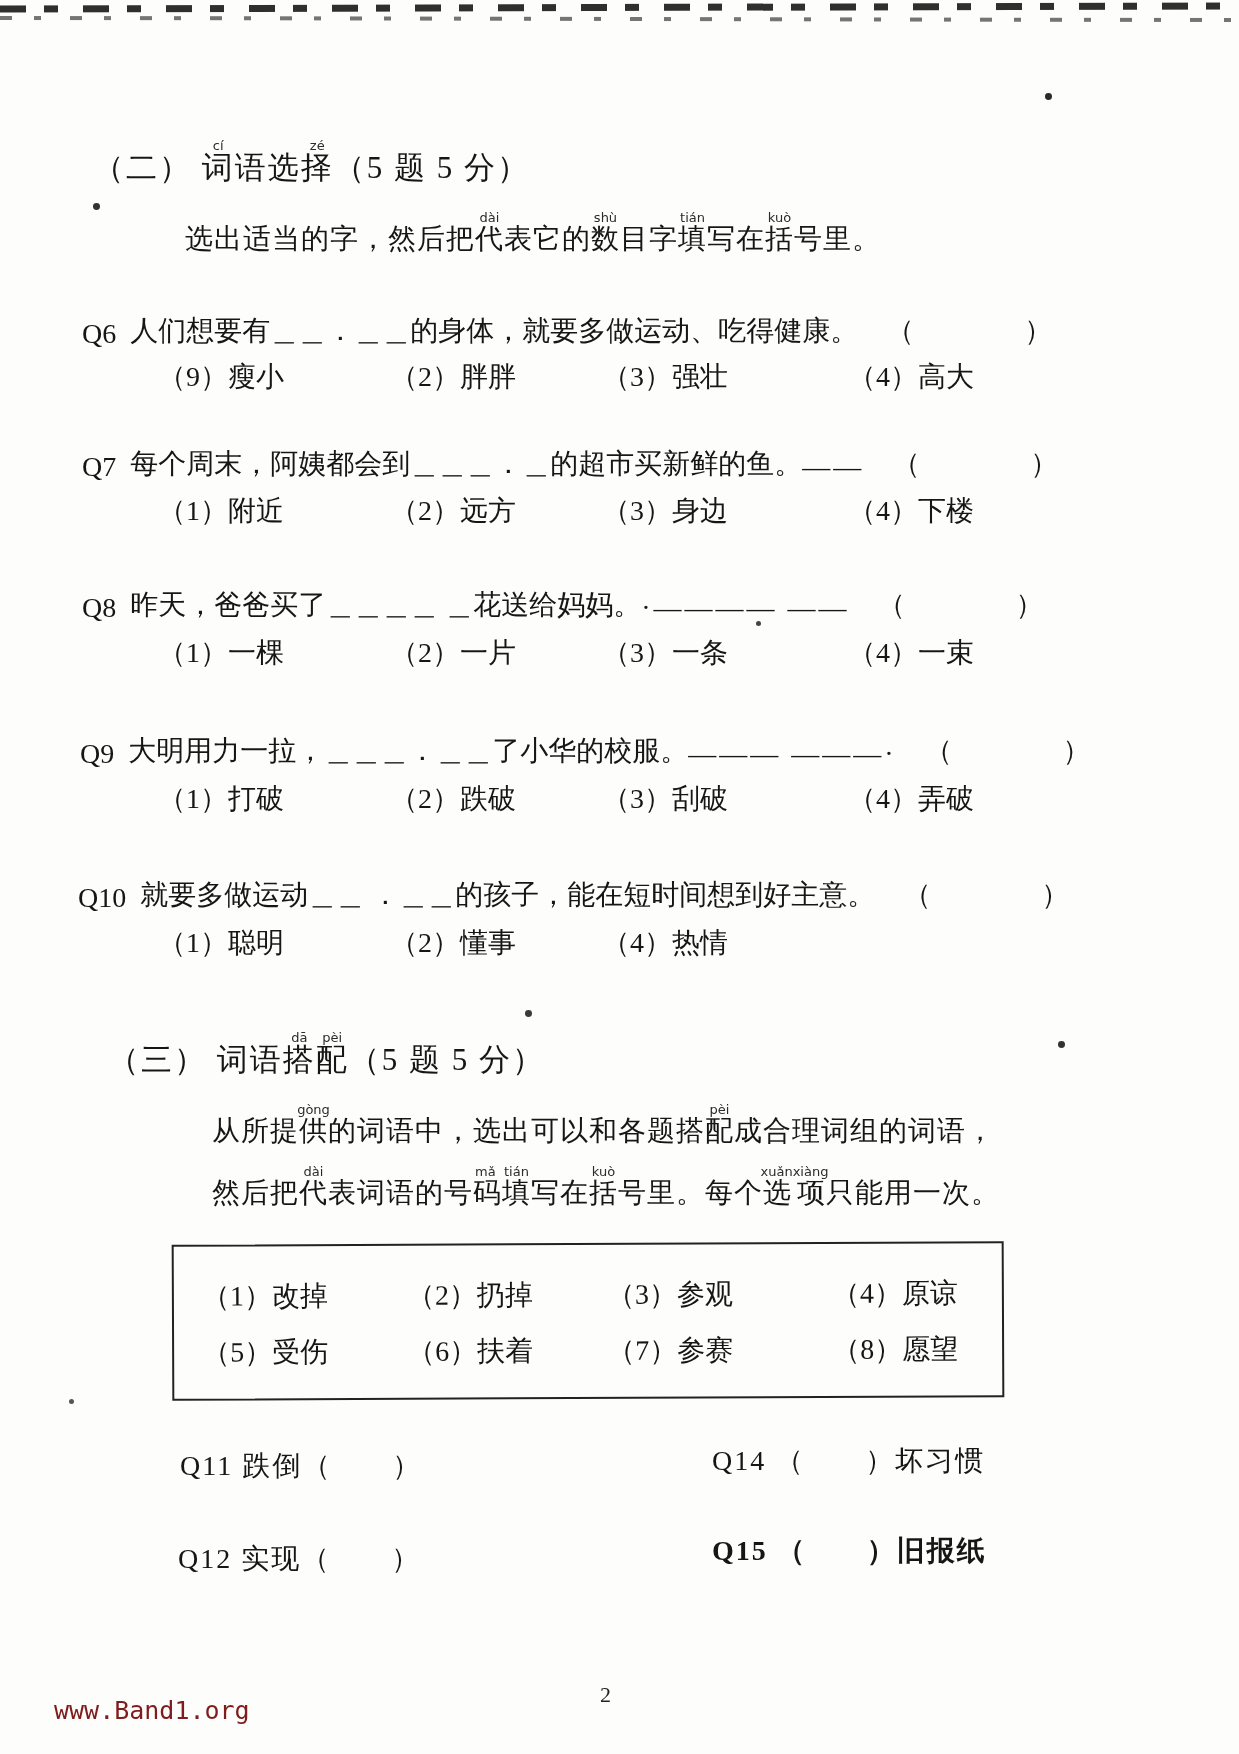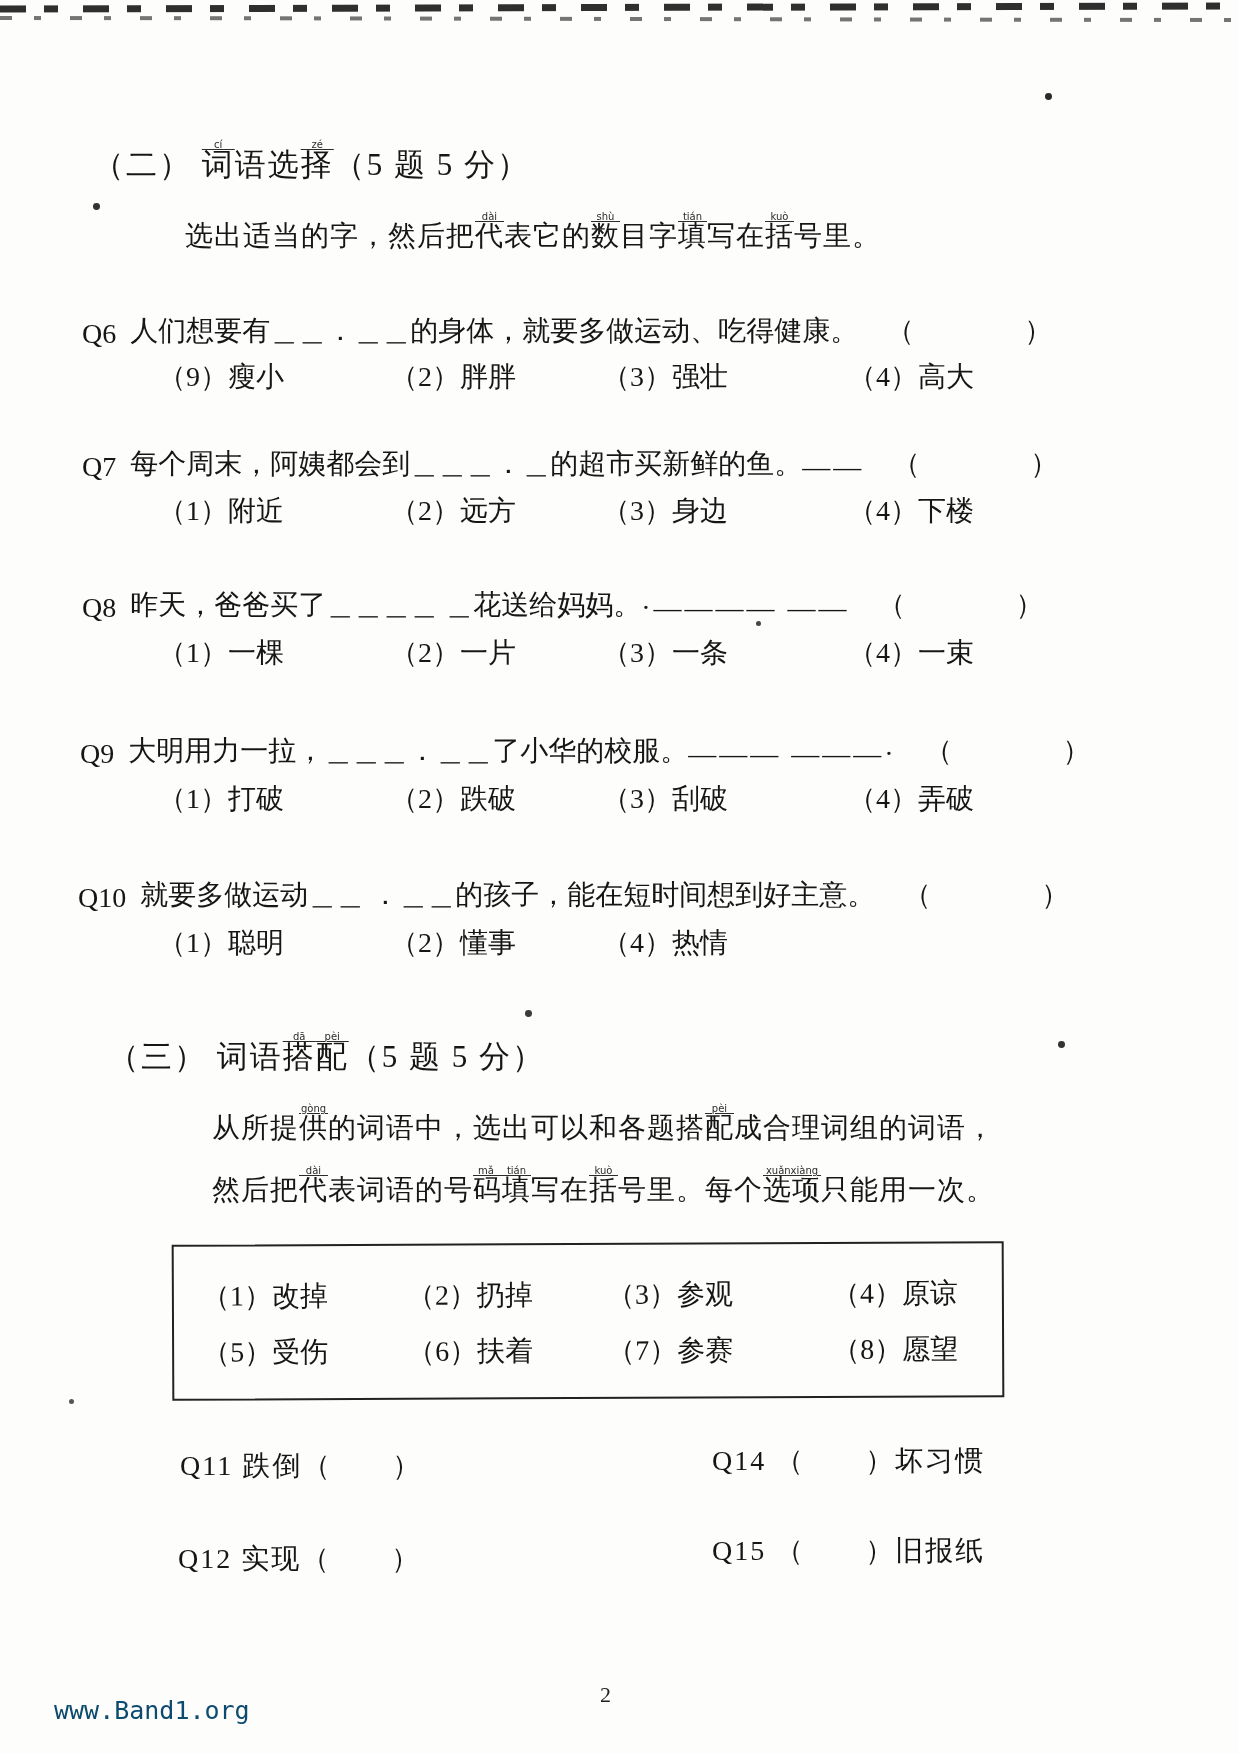--- a/index.html
+++ b/index.html
@@ -17,36 +17,36 @@
   }
   .noise-strip .row2{
     position:absolute;left:0;top:17px;width:100%;height:4px;
     background:repeating-linear-gradient(90deg,#3a3a3a 0 12px,transparent 12px 34px,#3a3a3a 34px 41px,transparent 41px 70px);
     transform:rotate(0.1deg);opacity:.7;
   }
   .specks{position:absolute;left:0;top:0;width:3px;height:3px;border-radius:50%;background:transparent;
     box-shadow:1047px 95px 0 2px #2a2a2a, 95px 205px 0 2px #333, 757px 622px 0 1px #444,
                527px 1012px 0 2px #3a3a3a, 70px 1400px 0 1px #555, 1060px 1043px 0 2px #333;}
   ruby{ruby-position:over;}
-  rt{font-size:10px;color:#2b2b2b;letter-spacing:0;font-family:"DejaVu Sans",sans-serif;text-decoration:underline;}
+  rt{font-size:13px;color:#2b2b2b;letter-spacing:0;font-family:"DejaVu Sans",sans-serif;}
   .sec-header{position:absolute;font-size:31px;letter-spacing:2px;white-space:nowrap;}
   .instr{position:absolute;font-size:28px;letter-spacing:1px;white-space:nowrap;}
   .q-row{position:absolute;display:flex;align-items:flex-end;font-size:28px;white-space:nowrap;}
   .q-label{margin-right:14px;font-family:"Liberation Serif",serif;}
   .q-tail{margin-left:auto;letter-spacing:3px;}
   .q-paren{margin-left:28px;letter-spacing:18px;}
   .opt-row{position:absolute;display:grid;font-size:28px;white-space:nowrap;}
   .opt-row.g4{grid-template-columns:232px 212px 246px auto;}
   .word-box{
     position:absolute;border:2px solid #222;transform:rotate(-0.25deg);
     display:grid;grid-template-columns:205px 200px 225px auto;grid-auto-rows:56px;
     align-items:center;font-size:28px;padding:22px 10px 18px 28px;white-space:nowrap;
   }
   .match-item{position:absolute;font-size:28px;white-space:nowrap;letter-spacing:2px;}
-  .footer-site{position:absolute;font-family:"DejaVu Sans Mono",monospace;font-size:25px;color:#0c4a6e;}
+  .footer-site{position:absolute;font-family:"DejaVu Sans Mono",monospace;font-size:25px;color:#7f1d1d;}
   .page-num{position:absolute;font-size:22px;color:#222;}
 </style>
 </head>
 <body>
 
 <div class="page">
 
   <div class="noise-strip">
     <div class="row1"></div>
     <div class="row2"></div>
@@ -142,21 +142,21 @@
     <span>跌倒（　　）</span>
   </div>
   <div class="match-item" style="left:178px;top:1540px;">
     <span>Q12</span>
     <span>实现（　　）</span>
   </div>
   <div class="match-item" style="left:712px;top:1442px;">
     <span>Q14</span>
     <span>（　　）坏习惯</span>
   </div>
-  <div class="match-item" style="left:712px;top:1532px;">
+  <div class="match-item" style="left:712px;top:1532px;font-weight:bold;">
     <span>Q15</span>
     <span>（　　）旧报纸</span>
   </div>
 
   <div class="page-num" style="left:600px;top:1682px;">2</div>
   <div class="footer-site" style="left:54px;top:1696px;">www.Band1.org</div>
 
 </div>
 
 </body></html>

